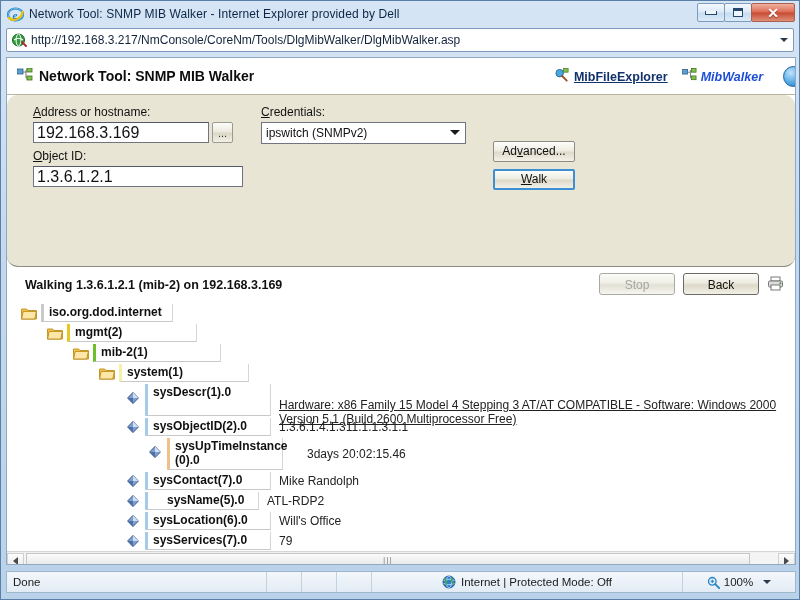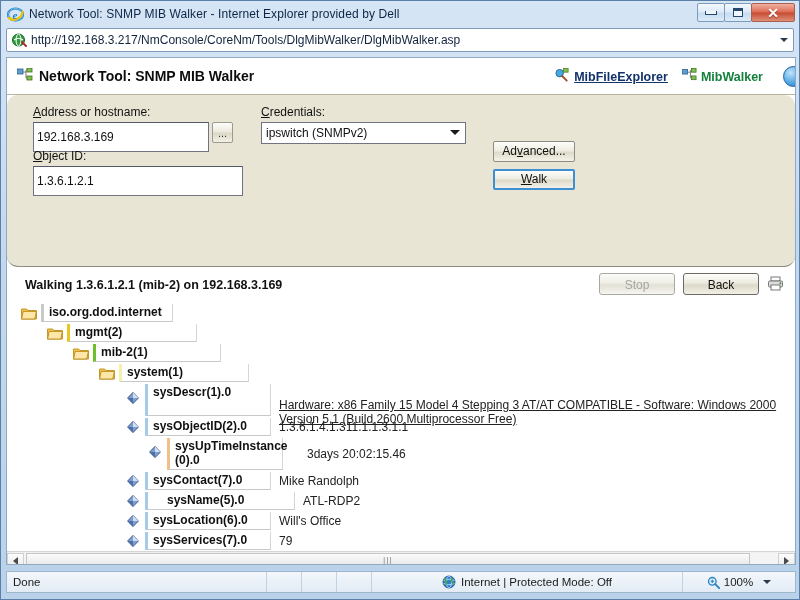--- a/index.html
+++ b/index.html
@@ -93,21 +93,21 @@
   }
   .hdr-links{
     position:absolute;right:0px;top:0;height:37px;
     display:flex;align-items:center;gap:14px;padding-right:0px;
   }
   .hdr-link{
     display:flex;align-items:center;gap:4px;
     font-size:12.5px;font-weight:bold;color:#12326b;
   }
   .hdr-link .lbl{text-decoration:underline;cursor:pointer;}
-  .hdr-link.plain .lbl{text-decoration:none;color:#15803d;}
+  .hdr-link.plain .lbl{text-decoration:none;color:#1d4ed8;font-style:italic;}
   .help-circle{
     width:19px;height:19px;border-radius:50%;
     background:radial-gradient(circle at 35% 30%,#bfe4fb 0%,#53a8e4 55%,#1d6fb8 100%);
     border:1px solid #1a5f9e;
     margin-left:6px;margin-right:-9px;
   }
   
   .formpanel{
     background:#e9e5d5;
     border-bottom:1px solid #8e8c80;
@@ -116,23 +116,23 @@
     height:172px;box-sizing:border-box;border-radius:11px;
   }
   .fld-label{font-size:12px;color:#111;margin-bottom:3px;}
   .fld-label u{text-decoration:underline;}
   .col-a{position:absolute;left:26px;top:10px;width:210px;}
   .col-b{position:absolute;left:254px;top:10px;width:205px;}
   .col-c{position:absolute;left:486px;top:46px;width:82px;}
   .row2-a{position:absolute;left:26px;top:54px;width:210px;}
   .row2-b{position:absolute;left:254px;top:54px;width:205px;}
   .txtin{
-    width:100%;box-sizing:border-box;height:30px;
+    width:100%;box-sizing:border-box;height:21px;
     border:1px solid #6f7480;border-top-color:#53596a;
-    background:#ffffff;font-family:"Liberation Sans",sans-serif;font-size:12px;
+    background:#ffffff;font-family:"Liberation Sans",sans-serif;font-size:16px;
     color:#111;padding:1px 3px;outline:none;
   }
   .with-btn{display:flex;align-items:stretch;gap:3px;}
   .with-btn .txtin{width:176px;}
   .ell-btn{
     width:21px;height:21px;box-sizing:border-box;
     border:1px solid #9a9a92;border-radius:2px;
     background:linear-gradient(to bottom,#fdfdfb 0%,#eceade 45%,#ddd9c8 55%,#f2f0e6 100%);
     font-size:11px;color:#333;line-height:16px;text-align:center;cursor:pointer;
     padding:0;font-family:"Liberation Sans",sans-serif;
@@ -469,21 +469,21 @@
               </svg></span>
             <span class="tname" style="border-left: 3px solid rgb(166, 203, 232); width: 126px;">sysContact(7).0</span>
             <span class="tval">Mike Randolph</span>
           </div>
           <div class="trow" style="padding-left: 118px;">
             <span class="ticon"><svg viewBox="0 0 16 14" width="16" height="14">
                 <path d="M8 1.4 L13.4 7 L8 12.6 L2.6 7 Z" fill="#7e9fd0" stroke="#2c4a80" stroke-width="0.9"></path>
                 <path d="M8 1.4 L13.4 7 L8 7 Z" fill="#cfe0f4"></path>
                 <path d="M2.6 7 L8 7 L8 12.6 Z" fill="#4e6fa8"></path>
               </svg></span>
-            <span class="tname" style="border-left: 3px solid rgb(166, 203, 232); width: 150px; padding-left: 19px;">sysName(5).0</span>
+            <span class="tname" style="border-left: 3px solid rgb(166, 203, 232); width: 114px; padding-left: 19px;">sysName(5).0</span>
             <span class="tval">ATL-RDP2</span>
           </div>
           <div class="trow" style="padding-left: 118px;">
             <span class="ticon"><svg viewBox="0 0 16 14" width="16" height="14">
                 <path d="M8 1.4 L13.4 7 L8 12.6 L2.6 7 Z" fill="#7e9fd0" stroke="#2c4a80" stroke-width="0.9"></path>
                 <path d="M8 1.4 L13.4 7 L8 7 Z" fill="#cfe0f4"></path>
                 <path d="M2.6 7 L8 7 L8 12.6 Z" fill="#4e6fa8"></path>
               </svg></span>
             <span class="tname" style="border-left: 3px solid rgb(166, 203, 232); width: 126px;">sysLocation(6).0</span>
             <span class="tval">Will's Office</span>

